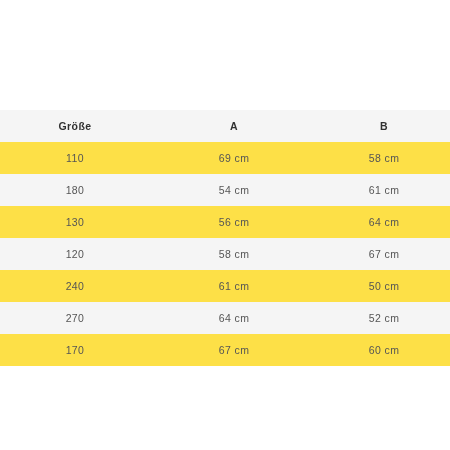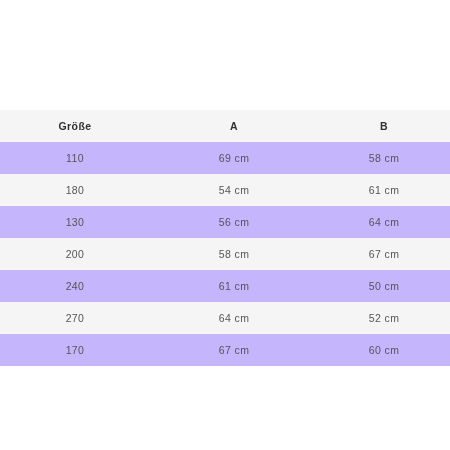--- a/index.html
+++ b/index.html
@@ -59,21 +59,21 @@
     letter-spacing: 0.4px;
   }
 
   table.size-table tbody td {
     font-size: 10.5px;
     font-weight: normal;
     color: #555555;
     letter-spacing: 0.4px;
   }
 
-  table.size-table tbody tr.row-odd  { background: #c4b5fd; }
+  table.size-table tbody tr.row-odd  { background: #fde047; }
   table.size-table tbody tr.row-even { background: #f5f5f5; }
 </style>
 </head>
 <body>
 
 <div class="page">
   <div class="size-table-wrap">
     <table class="size-table">
       <colgroup>
         <col class="col-size">
@@ -97,21 +97,21 @@
           <td>180</td>
           <td>54 cm</td>
           <td>61 cm</td>
         </tr>
         <tr class="row-odd">
           <td>130</td>
           <td>56 cm</td>
           <td>64 cm</td>
         </tr>
         <tr class="row-even">
-          <td>200</td>
+          <td>120</td>
           <td>58 cm</td>
           <td>67 cm</td>
         </tr>
         <tr class="row-odd">
           <td>240</td>
           <td>61 cm</td>
           <td>50 cm</td>
         </tr>
         <tr class="row-even">
           <td>270</td>

